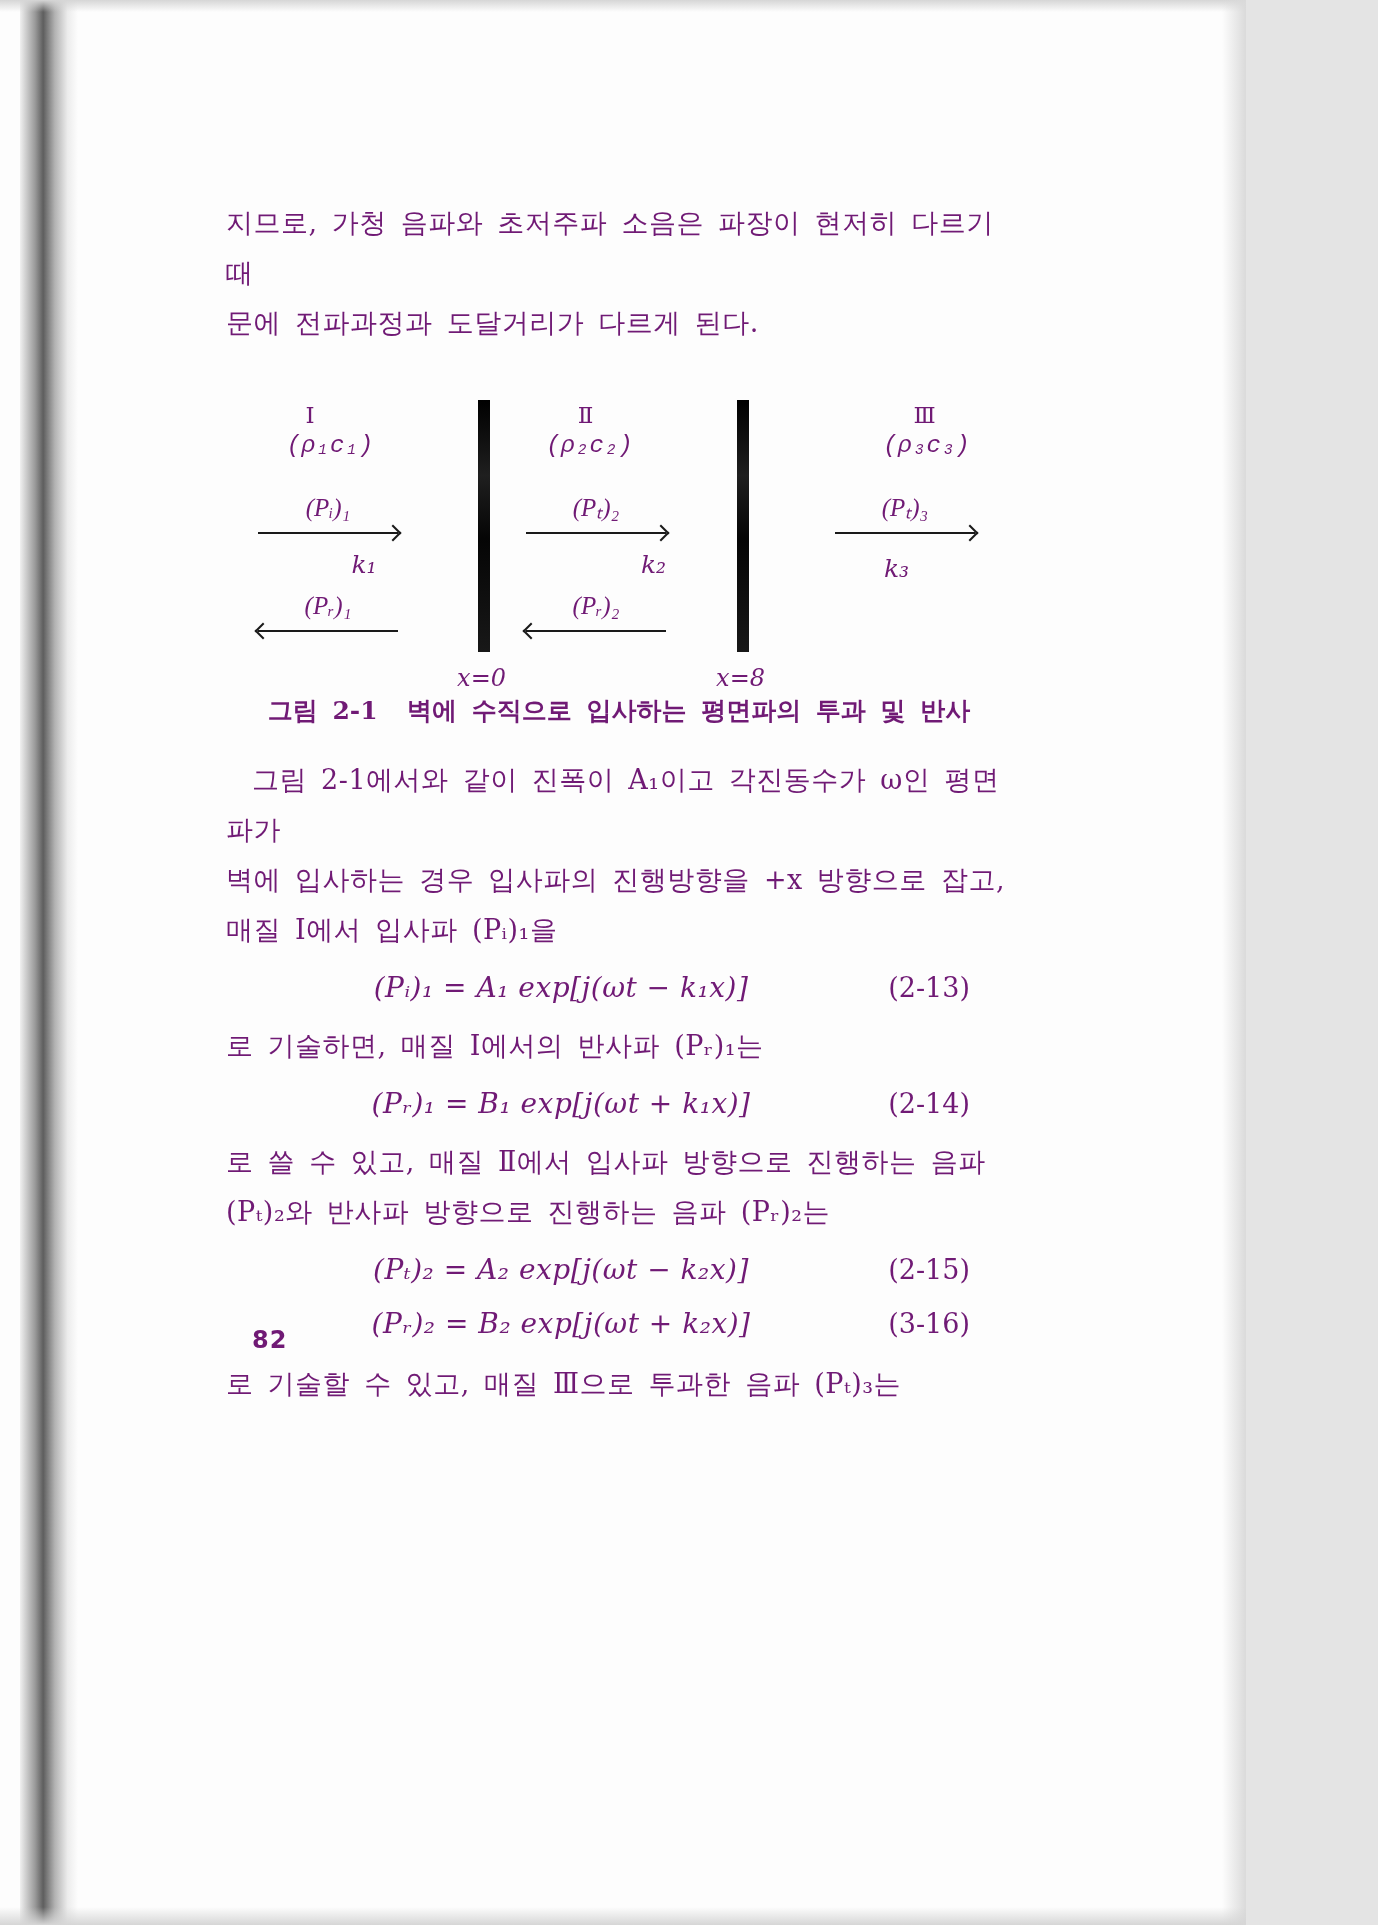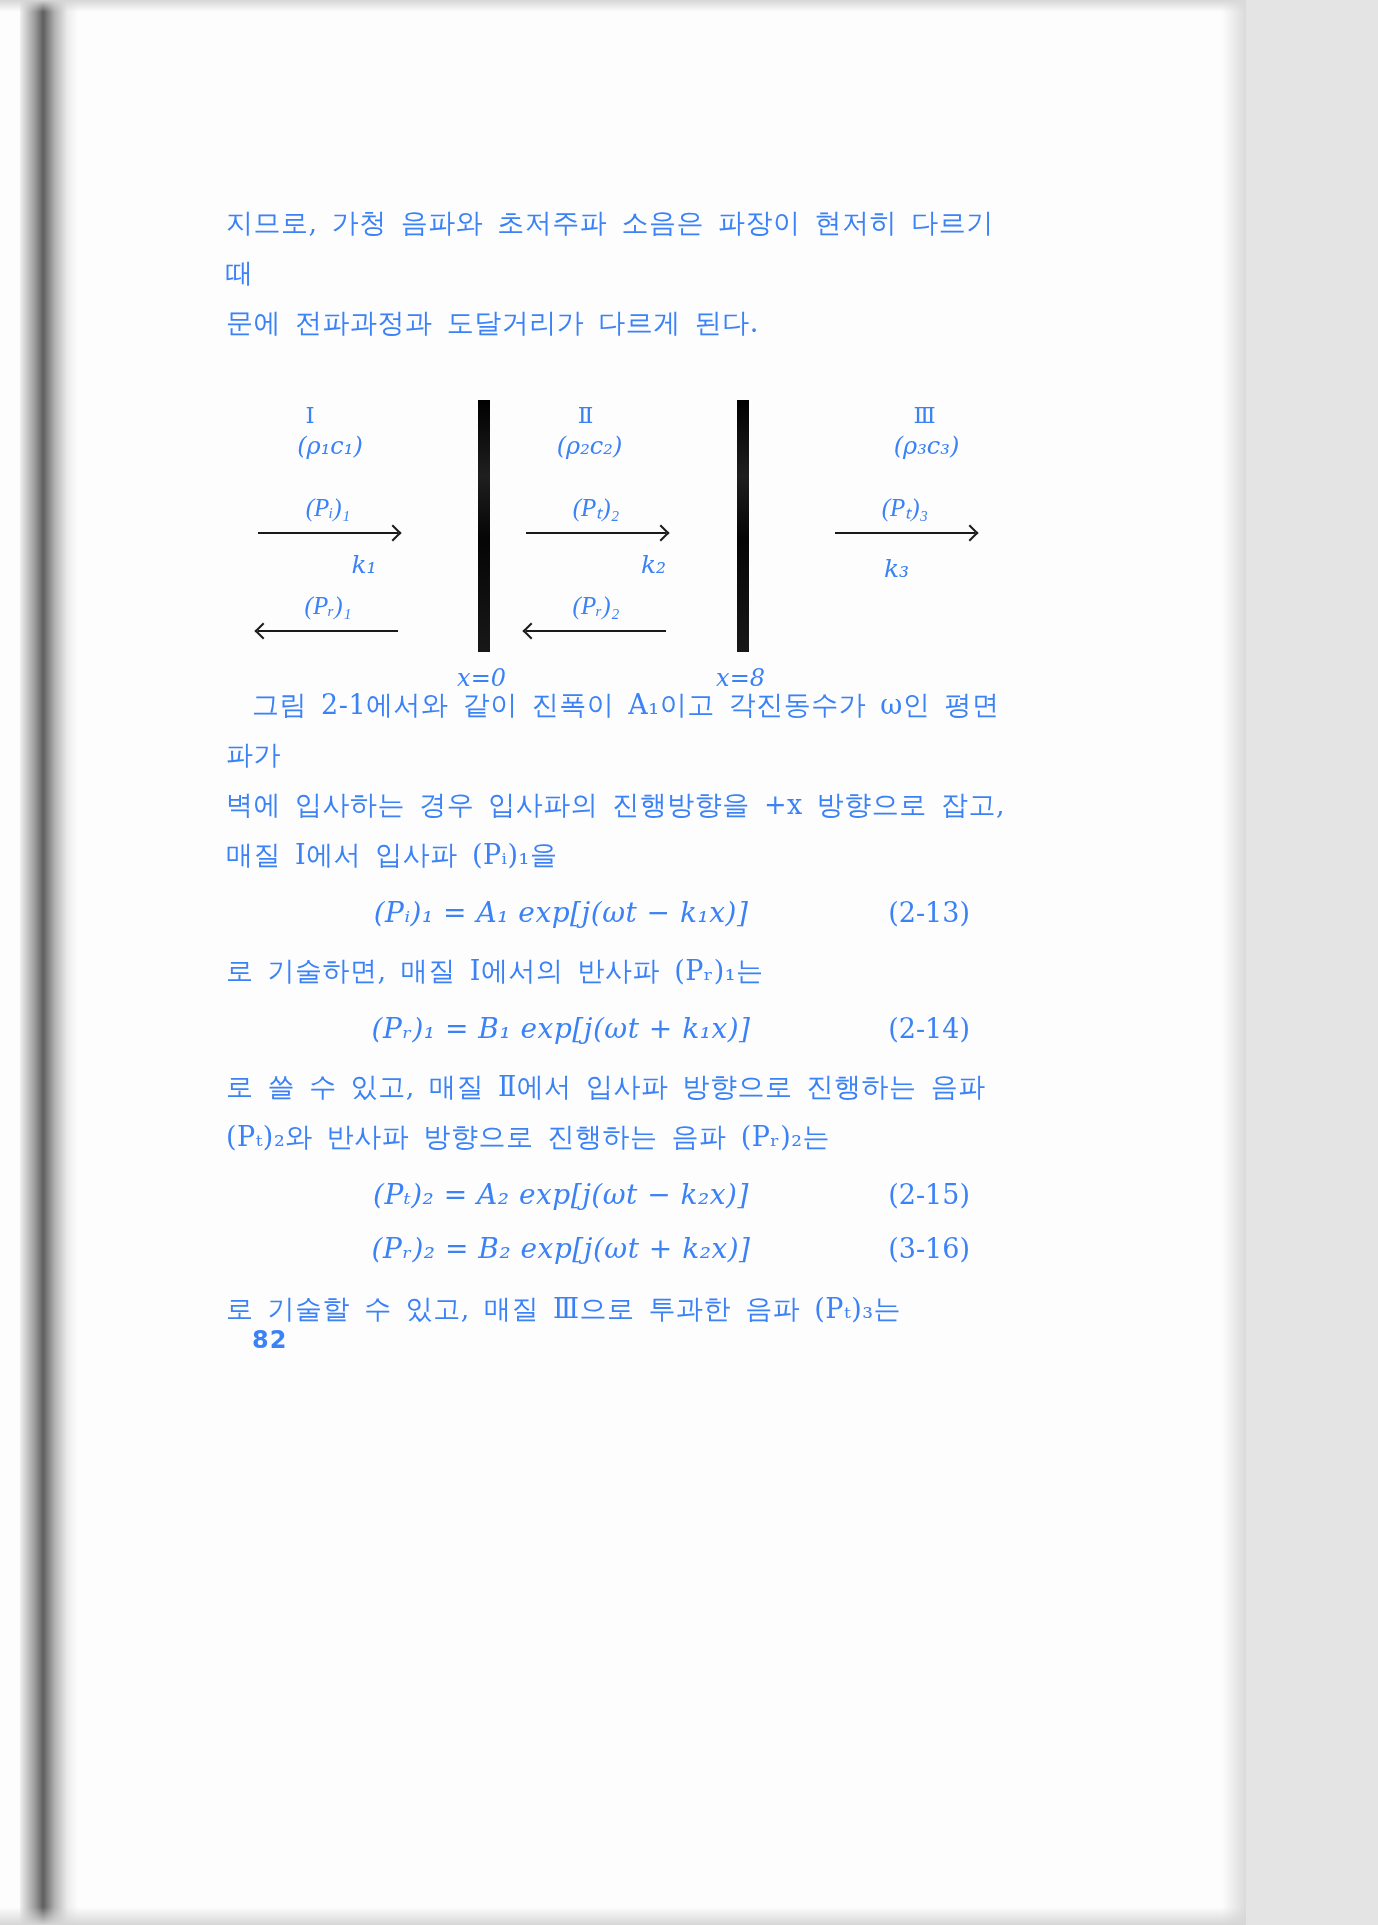--- a/index.html
+++ b/index.html
@@ -7,21 +7,21 @@
     padding: 0;
     background: #e4e4e4;
   }
   .scan {
     position: relative;
     width: 1246px;
     height: 1925px;
     background: #fdfdfd;
     overflow: hidden;
     font-family: "DejaVu Serif", "DejaVu Sans", serif;
-    color: #3b82f6;
+    color: #701a75;
   }
   .edge-top    { position:absolute; left:0; right:0; top:0; height:12px;
                  background: linear-gradient(to bottom, #d6d6d6, rgba(255,255,255,0)); }
   .edge-right  { position:absolute; top:0; bottom:0; right:0; width:24px;
                  background: linear-gradient(to left, #dadada, rgba(255,255,255,0)); }
   .edge-bottom { position:absolute; left:0; right:0; bottom:0; height:18px;
                  background: linear-gradient(to top, #d6d6d6, rgba(255,255,255,0)); }
   .spine {
     position: absolute; left: 20px; top: 0; bottom: 0; width: 58px;
     background: linear-gradient(to right,
@@ -53,21 +53,21 @@
   .fig-region-2 { width: 247px; }
   .fig-region-3 { width: 263px; }
   .fig-numeral {
     text-align: center; font-size: 23px; line-height: 30px;
     transform: translateX(-42px);
   }
   .fig-region-2 .fig-numeral { transform: translateX(-28px); }
   .fig-region-3 .fig-numeral { transform: translateX(44px); }
   .fig-medium {
     text-align: center; font-style: italic; font-size: 24px; line-height: 32px;
-    margin-bottom: 30px; transform: translateX(-22px);
+    margin-bottom: 30px; transform: translateX(-22px); font-family: Liberation Mono, monospace;
   }
   .fig-region-2 .fig-medium { transform: translateX(-24px); }
   .fig-region-3 .fig-medium { transform: translateX(46px); }
   .fig-wave { width: 150px; margin: 26px 0 0 27px; text-align: center; }
   .fig-region-2 .fig-wave { margin-left: 31px; }
   .fig-region-3 .fig-wave { margin-left: 81px; }
   .fig-wave.reflect { margin-top: 10px; }
   .fig-wave-label { font-style: italic; font-size: 25px; line-height: 32px; display: block; font-family: Liberation Serif, serif; }
   .arrow {
     position: relative; height: 2px; background: #1a1a1a;
@@ -188,20 +188,21 @@
           <div class="fig-numeral">Ⅲ</div>
           <div class="fig-medium">(ρ₃c₃)</div>
           <div class="fig-wave">
             <span class="fig-wave-label">(Pₜ)₃</span>
             <div class="arrow right"></div>
           </div>
           <div class="fig-k">k₃</div>
         </div>
 
       </div>
+      <div class="fig-caption">그림 2-1  벽에 수직으로 입사하는 평면파의 투과 및 반사</div>
     </div>
 
     <p class="para indent mt">그림 2-1에서와 같이 진폭이 A₁이고 각진동수가 ω인 평면파가
 벽에 입사하는 경우 입사파의 진행방향을 +x 방향으로 잡고,
 매질 I에서 입사파 (Pᵢ)₁을</p>
 
     <div class="equation">
       <span class="eq-expr">(Pᵢ)₁ = A₁ exp[j(ωt − k₁x)]</span>
       <span class="eq-label">(2-13)</span>
     </div>

